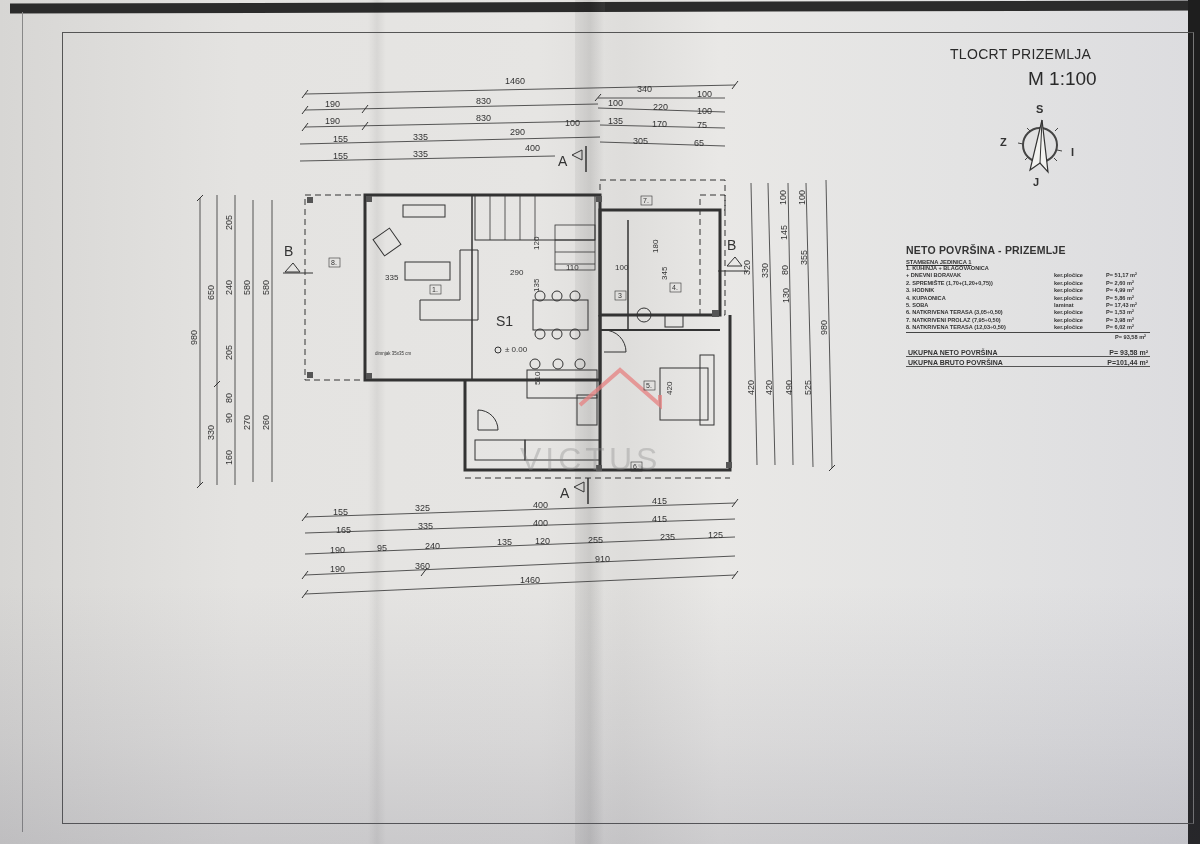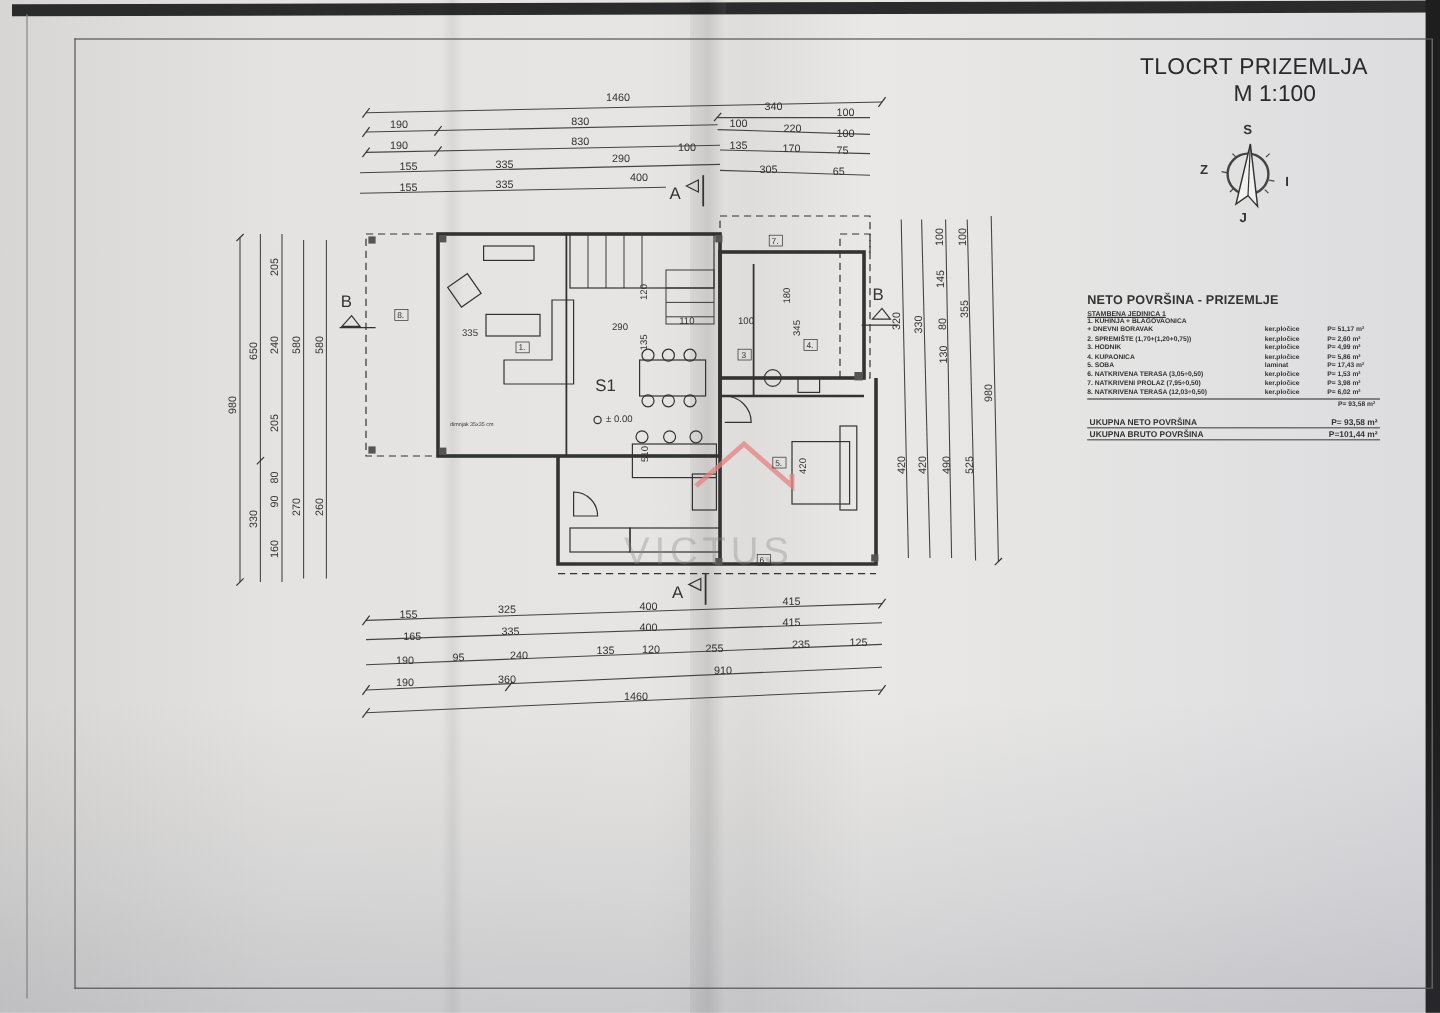--- a/index.html
+++ b/index.html
@@ -7,21 +7,21 @@
     background:linear-gradient(90deg,#d7d6d4 0%,#e4e3e1 20%,#e6e5e3 45%,#dedddb 52%,#e9e8e6 60%,#e3e3e3 80%,#dcdcdf 100%);
     font-family:"Liberation Sans",sans-serif;color:#2a2a2a;}
   .topbar{position:absolute;left:10px;top:2px;width:1190px;height:10px;background:#2b2b2b;transform:skewY(-0.15deg);}
   .rightedge{position:absolute;right:0;top:0;width:12px;height:844px;background:#1e1e1e;}
   .bottomshade{position:absolute;left:0;bottom:0;width:1200px;height:260px;
     background:linear-gradient(180deg,rgba(0,0,0,0) 0%,rgba(90,90,110,0.10) 60%,rgba(80,80,100,0.18) 100%);pointer-events:none;}
   .fold{position:absolute;top:0;height:844px;width:18px;background:linear-gradient(90deg,rgba(0,0,0,0),rgba(0,0,0,0.06),rgba(0,0,0,0));}
   .frame-outer{position:absolute;left:22px;top:12px;width:1175px;height:820px;border-left:1px solid #888;}
   .frame-inner{position:absolute;left:62px;top:32px;width:1130px;height:790px;border:1px solid #555;border-right:1px solid #777;}
   svg{position:absolute;left:0;top:0;}
-  .title{position:absolute;left:950px;top:46px;font-size:19px;letter-spacing:0.3px;color:#2a2a2a;}
+  .title{position:absolute;left:950px;top:46px;font-size:14px;letter-spacing:0.3px;color:#2a2a2a;}
   .scale{position:absolute;left:1028px;top:68px;font-size:19px;color:#2a2a2a;text-align:center;}
   .compass-lbl{position:absolute;font-size:11px;font-weight:bold;color:#333;}
   .dim{font-family:"Liberation Sans",sans-serif;font-size:9px;fill:#333;}
   .room-lbl{font-size:7px;fill:#333;}
   
   .areas{position:absolute;left:906px;top:244px;width:244px;color:#333;font-weight:bold;}
   .areas .h{font-size:10.5px;letter-spacing:0.2px;}
   .areas .sub{font-size:5.8px;text-decoration:underline;margin-top:3px;}
   .row{display:flex;font-size:5.6px;line-height:7.4px;}
   .row .n{width:148px;}

